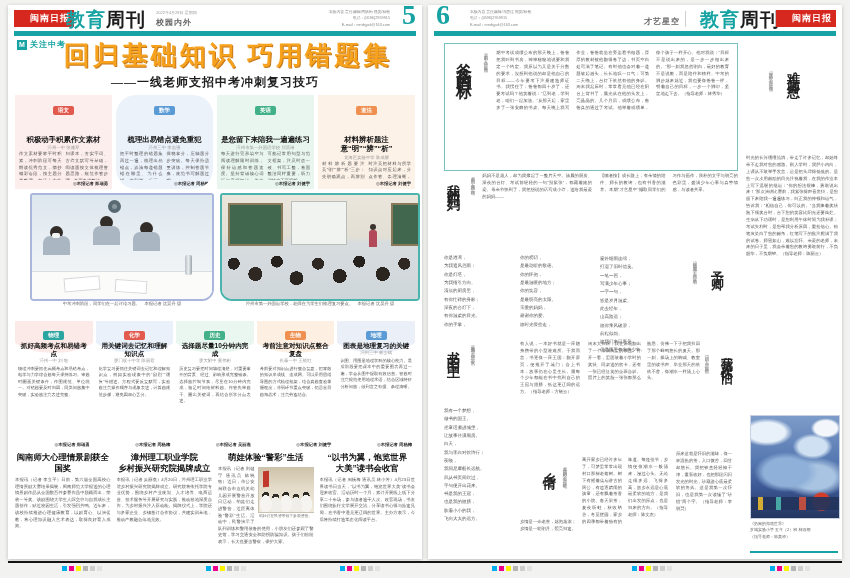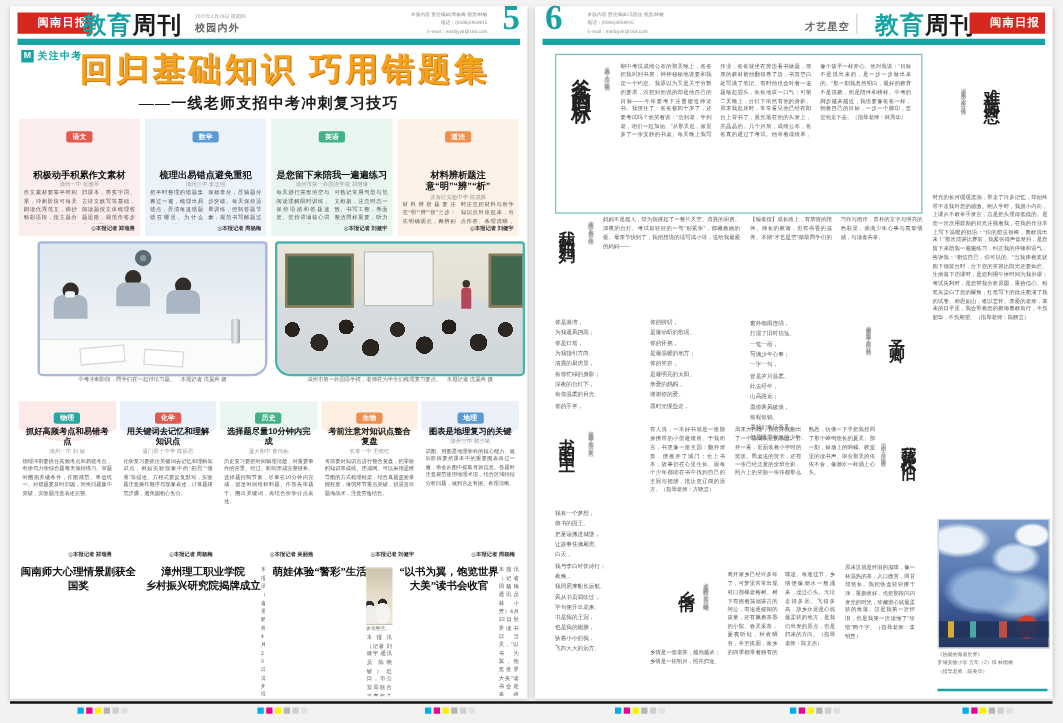--- a/index.html
+++ b/index.html
@@ -31,21 +31,21 @@
   .headline{position:absolute;left:40px;right:14px;top:33px;text-align:center;font-size:26px;
             font-weight:900;color:#f6a21d;letter-spacing:3px;white-space:nowrap;
             text-shadow:1px 1px 0 #c8791c;font-family:"Liberation Serif",serif;}
   .subhead{position:absolute;left:0;right:0;top:69px;text-align:center;font-size:12px;
            font-weight:700;color:#1d1d1d;letter-spacing:1px;font-family:Liberation Serif, serif;}
 
   
   .row1{position:absolute;left:7px;right:7px;top:90px;height:94px;display:grid;
         grid-template-columns:repeat(4,1fr);gap:4px;}
   .card{padding:3px 4px;display:flex;flex-direction:column;overflow:hidden;}
-  .bg1{background:#fceeec;} .bg2{background:#ecf2fa;} .bg3{background:#e9f6f0;} .bg4{background:#fdf2e8;}
+  .bg1{background:#fceeec;} .bg2{background:#ecf2fa;border-radius:20px;} .bg3{background:#e9f6f0;} .bg4{background:#fdf2e8;}
   .tagwrap{text-align:center;position:relative;z-index:1;}
   .tag{display:inline-block;color:#fff;font-size:5.5px;font-weight:700;padding:1px 5px;border-radius:2px;}
   .tg1{background:#e25a4e;} .tg2{background:#5b9bd5;} .tg3{background:#43b188;}
   .tg4{background:#ef9050;} .tg5{background:#2aa5a0;}
   .card h3{margin:19px 0 1px;font-size:7.4px;text-align:center;color:#111;line-height:1.25;
            font-weight:800;position:relative;z-index:1;}
   .by{font-size:4.4px;color:#999;text-align:center;margin-bottom:1px;position:relative;z-index:1;}
   .bd{flex:1;font-size:4.3px;color:#555;line-height:1.55;text-align:justify;word-break:break-all;
       overflow:hidden;position:relative;z-index:1;}
   .cols2{column-count:2;column-gap:4px;}
@@ -91,21 +91,21 @@
   .arc{position:absolute;left:-8px;right:-8px;top:-14px;height:46px;border-radius:50%;opacity:.55;}
   .a1{background:#f7d9d6;} .a2{background:#d9e6f5;} .a3{background:#d8efe3;}
   .a4{background:#fbe3cc;} .a5{background:#dbe4f2;}
   .tip h4{font-size:6.6px;text-align:center;margin:1px 0 0;color:#111;line-height:1.25;
           font-weight:800;position:relative;z-index:1;}
   .tip .bd{font-size:4.2px;margin-top:1.5px;}
 
   
   .row3{position:absolute;left:7px;right:7px;top:448px;height:104px;display:grid;
         grid-template-columns:repeat(4,1fr);gap:6px;}
-  .news{overflow:hidden;display:flex;flex-direction:row;}
+  .news{overflow:hidden;display:flex;flex-direction:column;}
   .news h3{font-size:8.4px;text-align:center;line-height:1.3;margin:0 0 2px;color:#111;
            font-weight:800;font-family:"Liberation Serif",serif;white-space:pre-line;}
   .news .bd{font-size:4.3px;}
   .npbox{float:right;width:56px;margin:1px 0 1px 3px;}
   .np{width:56px;height:44px;border:1px solid #c9c2b2;position:relative;overflow:hidden;
       background:linear-gradient(180deg,#cfc3ab 0%,#e4dcc9 45%,#efe9da 100%);}
   .np .flag{position:absolute;left:8%;top:6%;width:10%;height:36%;background:#c0392b;transform:skewY(-6deg);}
   .np .kids{position:absolute;inset:0;background:
     radial-gradient(ellipse 6px 9px at 12% 82%,#f5f4f0 99%,transparent),
     radial-gradient(ellipse 6px 9px at 30% 86%,#f0efe9 99%,transparent),

